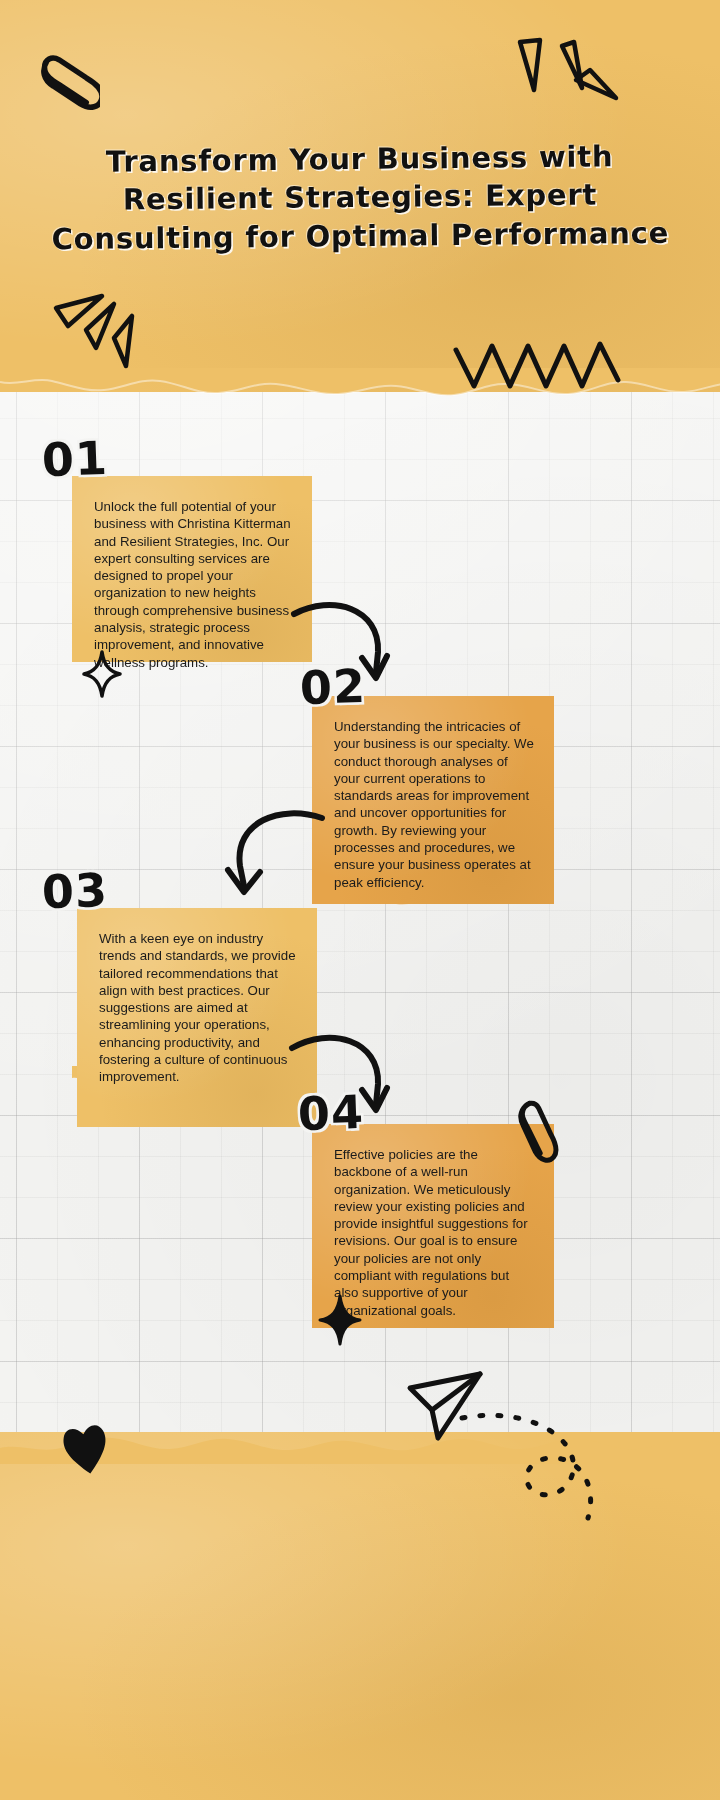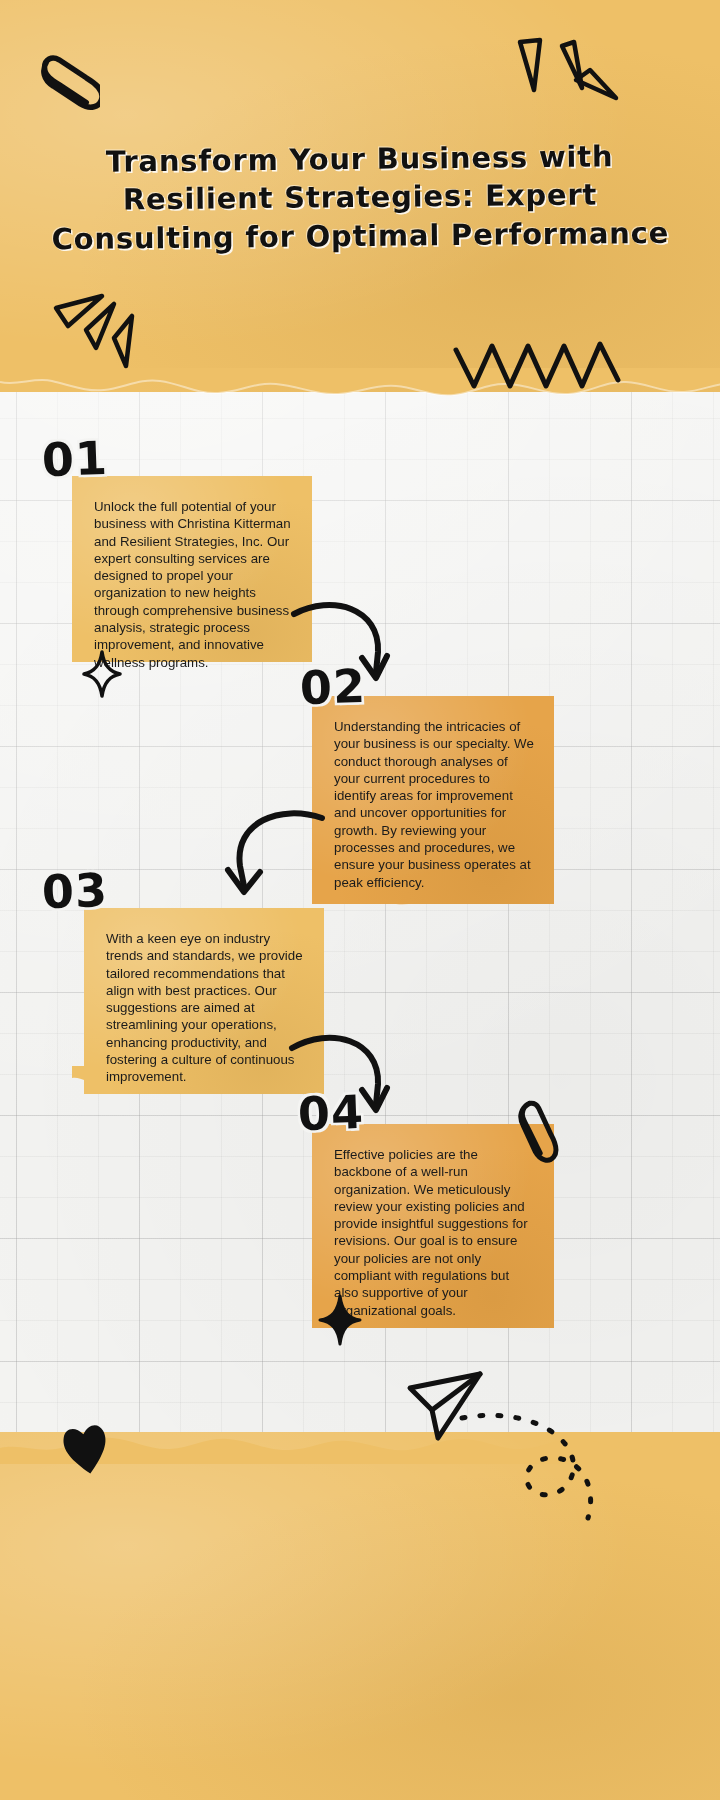--- a/index.html
+++ b/index.html
@@ -100,21 +100,21 @@
   .card.dark  { background:#e6a44a; }
 
   .card.light, .card.dark {
     background-image:
       radial-gradient(ellipse at 25% 20%, rgba(255,255,255,.20), transparent 62%),
       radial-gradient(ellipse at 75% 85%, rgba(150,100,25,.14), transparent 62%);
   }
 
   #card-01 { top:476px;  left:72px;  width:240px; height:186px; }
   #card-02 { top:696px;  left:312px; width:242px; height:208px; }
-  #card-03 { top:908px;  left:84px;  width:240px; height:186px; }
+  #card-03 { top:908px;  left:77px;  width:240px; height:219px; }
   #card-04 { top:1124px; left:312px; width:242px; height:204px; }
 
   
   .card-tear {
     position:absolute; left:0; bottom:-17px; width:100%; height:22px;
     z-index:3; display:block;
   }
 
   
   .doodle { position:absolute; z-index:7; }
@@ -175,21 +175,21 @@
            C122,16 110,6 90,8 C70,10 58,19 38,18 C20,17 10,8 0,11 Z" fill="#eec067"></path>
 </svg>
 
 <svg class="arrow" id="arrow-1" width="110" height="110" viewBox="0 0 110 110">
   <path d="M6,22 C44,2 92,16 90,60 L88,80" fill="none" stroke="#111" stroke-width="6" stroke-linecap="round"></path>
   <path d="M74,66 L88,86 L99,64" fill="none" stroke="#111" stroke-width="6" stroke-linecap="round" stroke-linejoin="round"></path>
 </svg>
 
 <div class="step-num" id="num-02">02</div>
 <div class="card dark" id="card-02">
-  <div class="body">Understanding the intricacies of your business is our specialty. We conduct thorough analyses of your current procedures to identify areas for improvement and uncover opportunities for growth. By reviewing your processes and procedures, we ensure your business operates at peak efficiency.</div>
+  <div class="body">Understanding the intricacies of your business is our specialty. We conduct thorough analyses of your current operations to standards areas for improvement and uncover opportunities for growth. By reviewing your processes and procedures, we ensure your business operates at peak efficiency.</div>
 </div>
 <svg class="card-tear" style="top:882px; left:312px; width:242px; height:28px;" viewBox="0 0 242 28" preserveAspectRatio="none">
   <path d="M0,0 L242,0 L242,10 C224,6 212,14 192,17 C172,20 158,12 138,14
            C118,16 104,24 84,22 C64,20 52,10 32,12 C16,14 8,20 0,18 Z" fill="#e6a44a"></path>
 </svg>
 
 <svg class="arrow" id="arrow-2" width="110" height="110" viewBox="0 0 110 110">
   <path d="M100,18 C58,4 12,22 18,66 L22,86" fill="none" stroke="#111" stroke-width="6" stroke-linecap="round"></path>
   <path d="M6,70 L22,92 L38,72" fill="none" stroke="#111" stroke-width="6" stroke-linecap="round" stroke-linejoin="round"></path>
 </svg>

